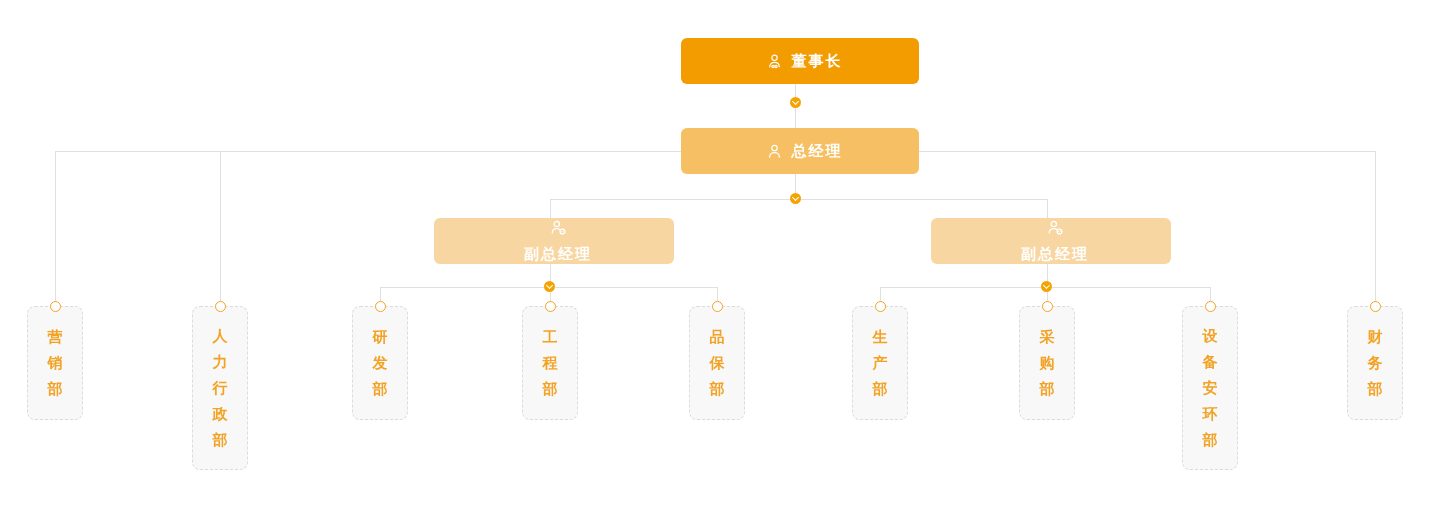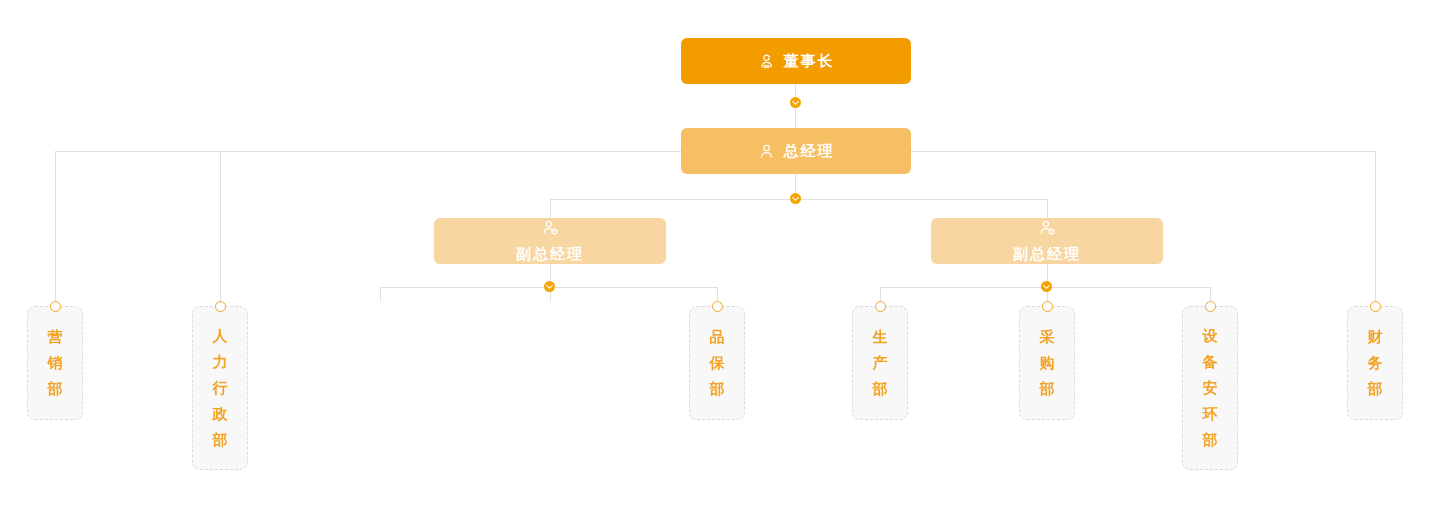--- a/index.html
+++ b/index.html
@@ -55,20 +55,21 @@
     display: flex;
     align-items: center;
     justify-content: center;
     gap: 9px;
     color: var(--executive-text, #ffffff);
     font-size: 15px;
     font-weight: 600;
     letter-spacing: 2px;
     z-index: 2;
     cursor: pointer;
+    padding-left: 8px;
   }
   .exec.chairman  { background: var(--chairman-bg, #F39C00); }
   .exec.gm        { background: var(--general-manager-bg, #F7BF63); }
   .exec.dgm       { background: var(--deputy-manager-bg, #F8D6A1); flex-direction: column; }
   .exec .icon { display: flex; align-items: center; }
 
   
   .dept {
     position: absolute;
     width: 56px;
@@ -190,21 +191,29 @@
   <div class="dept" style="left:27px;   top:306px; height:114px;">
     <span class="ring"></span>
     <div class="vtext">营销部</div>
   </div>
 
   <div class="dept" style="left:192px;  top:306px; height:164px;">
     <span class="ring"></span>
     <div class="vtext">人力行政部</div>
   </div>
 
-
+  <div class="dept" style="left:352px;  top:306px; height:114px;">
+    <span class="ring"></span>
+    <div class="vtext">研发部</div>
+  </div>
+
+  <div class="dept" style="left:522px;  top:306px; height:114px;">
+    <span class="ring"></span>
+    <div class="vtext">工程部</div>
+  </div>
 
   <div class="dept" style="left:689px;  top:306px; height:114px;">
     <span class="ring"></span>
     <div class="vtext">品保部</div>
   </div>
 
   <div class="dept" style="left:852px;  top:306px; height:114px;">
     <span class="ring"></span>
     <div class="vtext">生产部</div>
   </div>

